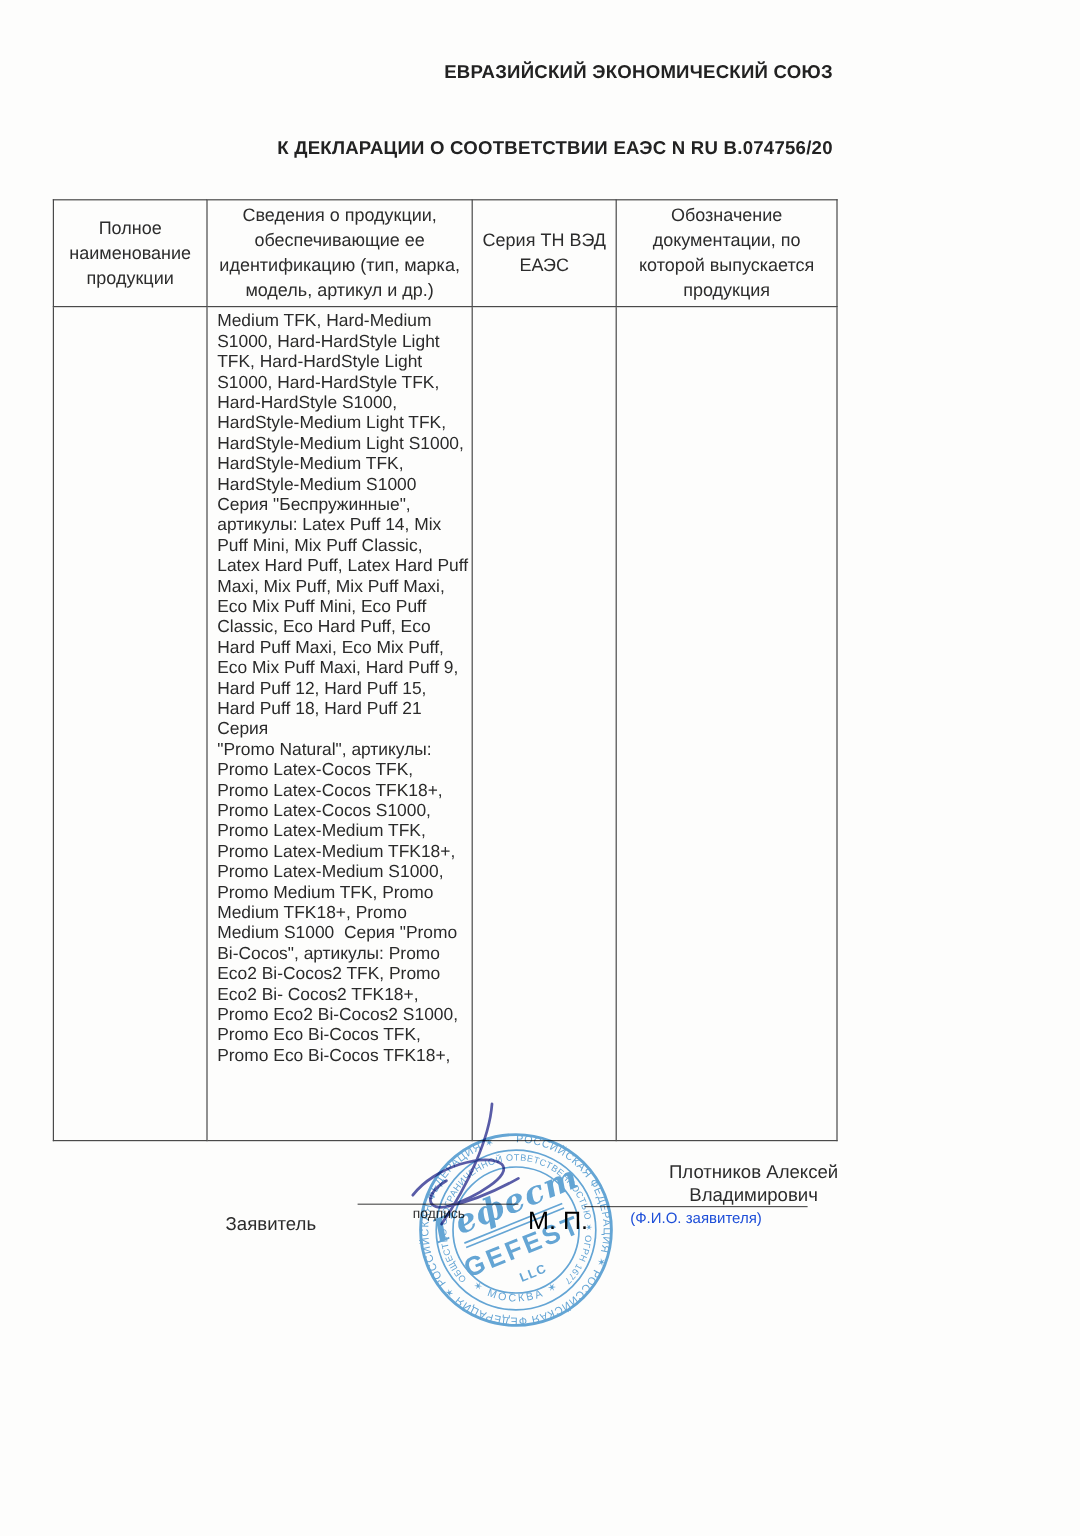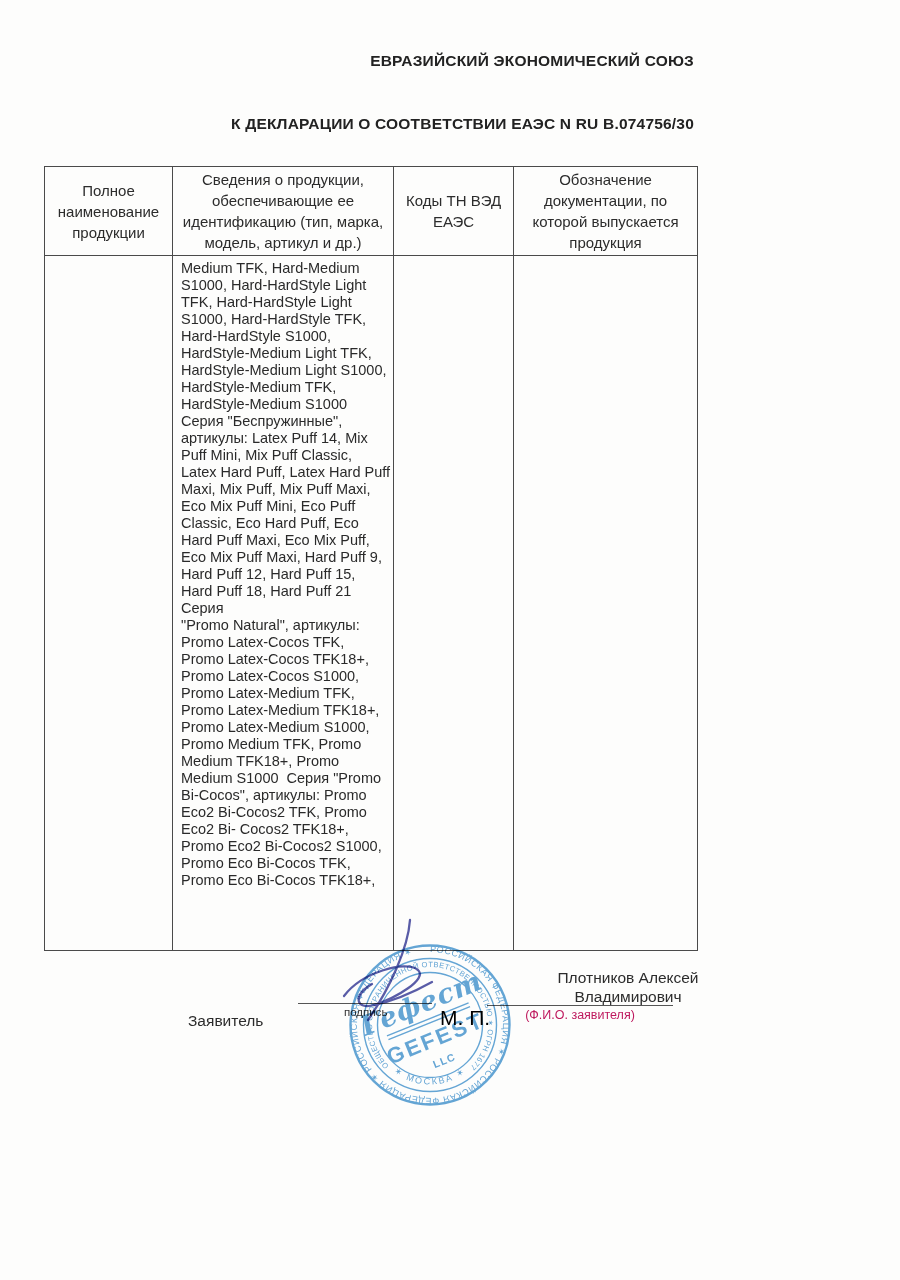--- a/index.html
+++ b/index.html
@@ -47,46 +47,46 @@
   .abs{position:absolute;}
   .applicant-label{left:188px;top:970px;font-size:15.5px;color:#2c2c2c;margin-top:42px;}
   .sig-line{left:298px;top:1003px;width:134px;border-top:1.3px solid #555;height:0;}
   .sig-caption{left:344px;top:1006px;font-size:11.5px;color:#333;}
   .seal-caption{left:440px;top:1006px;font-size:21px;color:#000000;}
   .fio-line{left:487px;top:1005px;width:186px;border-top:1.3px solid #555;height:0;}
   .applicant-name{
     left:480px;top:969px;width:200px;
     text-align:center;font-size:15.5px;line-height:18.5px;color:#2c2c2c;margin-left:48px;
   }
-  .fio-caption{left:480px;top:1008px;width:200px;text-align:center;font-size:12.5px;color:#be185d;}
+  .fio-caption{left:480px;top:1008px;width:200px;text-align:center;font-size:12.5px;color:#1d4ed8;}
 
   
   .stamp-svg{left:346px;top:941px;mix-blend-mode:multiply;opacity:.88;}
   .signature-svg{left:332px;top:912px;mix-blend-mode:multiply;opacity:.92;}
 </style>
 </head>
 <body>
 
 <div class="page">
 
   <div class="doc-title t1">ЕВРАЗИЙСКИЙ ЭКОНОМИЧЕСКИЙ СОЮЗ</div>
-  <div class="doc-title t3">К ДЕКЛАРАЦИИ О СООТВЕТСТВИИ ЕАЭС N RU B.074756/30</div>
+  <div class="doc-title t3">К ДЕКЛАРАЦИИ О СООТВЕТСТВИИ ЕАЭС N RU B.074756/20</div>
 
   <table class="decl">
     <colgroup>
       <col style="width:128px">
         <col style="width:218px">
         <col style="width:120px">
         <col style="width:184px">
     </colgroup>
     <tbody>
         <tr style="height:89px">
       <td class="hdr">Полное наименование продукции</td>
       <td class="hdr">Сведения о продукции, обеспечивающие ее идентификацию (тип, марка, модель, артикул и др.)</td>
-      <td class="hdr">Коды ТН ВЭД ЕАЭС</td>
+      <td class="hdr">Серия ТН ВЭД ЕАЭС</td>
       <td class="hdr">Обозначение документации, по которой выпускается продукция</td>
     </tr>
     <tr style="height:695px">
       <td class="bodycell"></td>
       <td class="bodycell">
             <div class="ident-text">Medium TFK, Hard-Medium
 S1000, Hard-HardStyle Light
 TFK, Hard-HardStyle Light
 S1000, Hard-HardStyle TFK,
 Hard-HardStyle S1000,

